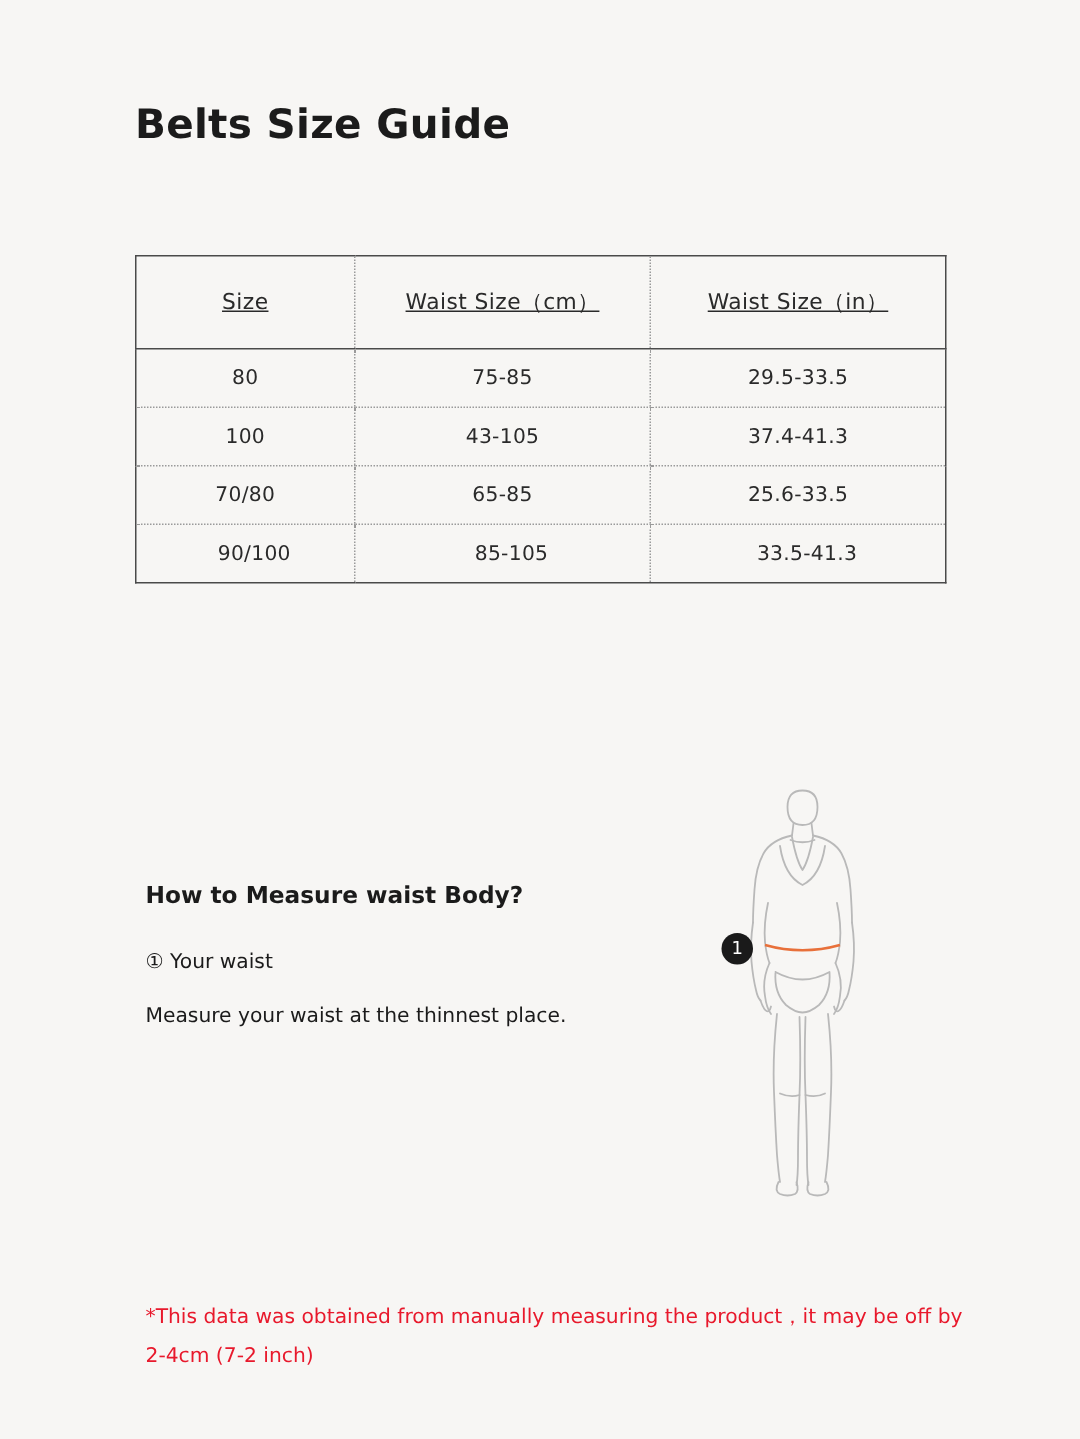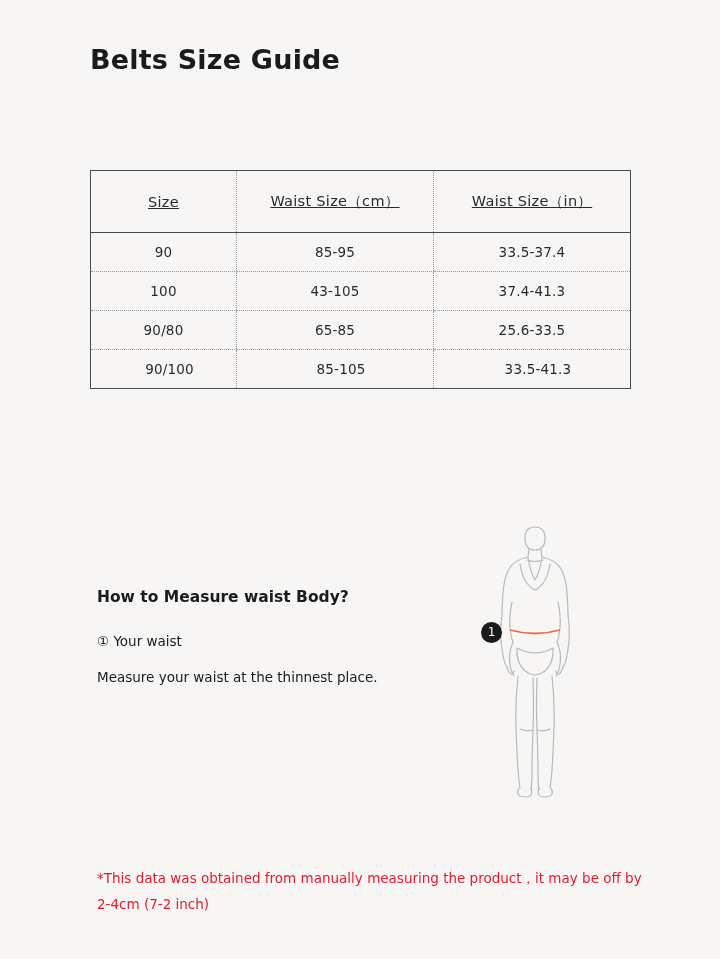--- a/index.html
+++ b/index.html
@@ -17,21 +17,21 @@
   }
   .page {
     position: relative;
     width: 720px;
     height: 959px;
     box-sizing: border-box;
   }
   .title {
     position: absolute;
     left: 90px;
-    top: 44px;
+    top: 68px;
     font-size: 27px;
     font-weight: bold;
     letter-spacing: 0.2px;
     color: #1b1b1b;
   }
 
   
   .size-table {
     position: absolute;
     left: 90px;
@@ -154,31 +154,31 @@
     </colgroup>
     <thead>
       <tr>
         <th>Size</th>
         <th>Waist Size（cm）</th>
         <th>Waist Size（in）</th>
       </tr>
     </thead>
     <tbody>
       <tr>
-        <td>90</td>
-        <td>85-95</td>
-        <td>33.5-37.4</td>
+        <td>80</td>
+        <td>75-85</td>
+        <td>29.5-33.5</td>
       </tr>
       <tr>
         <td>100</td>
         <td>43-105</td>
         <td>37.4-41.3</td>
       </tr>
       <tr>
-        <td>90/80</td>
+        <td>70/80</td>
         <td>65-85</td>
         <td>25.6-33.5</td>
       </tr>
       <tr>
         <td>90/100</td>
         <td>85-105</td>
         <td>33.5-41.3</td>
       </tr>
     </tbody>
   </table>

